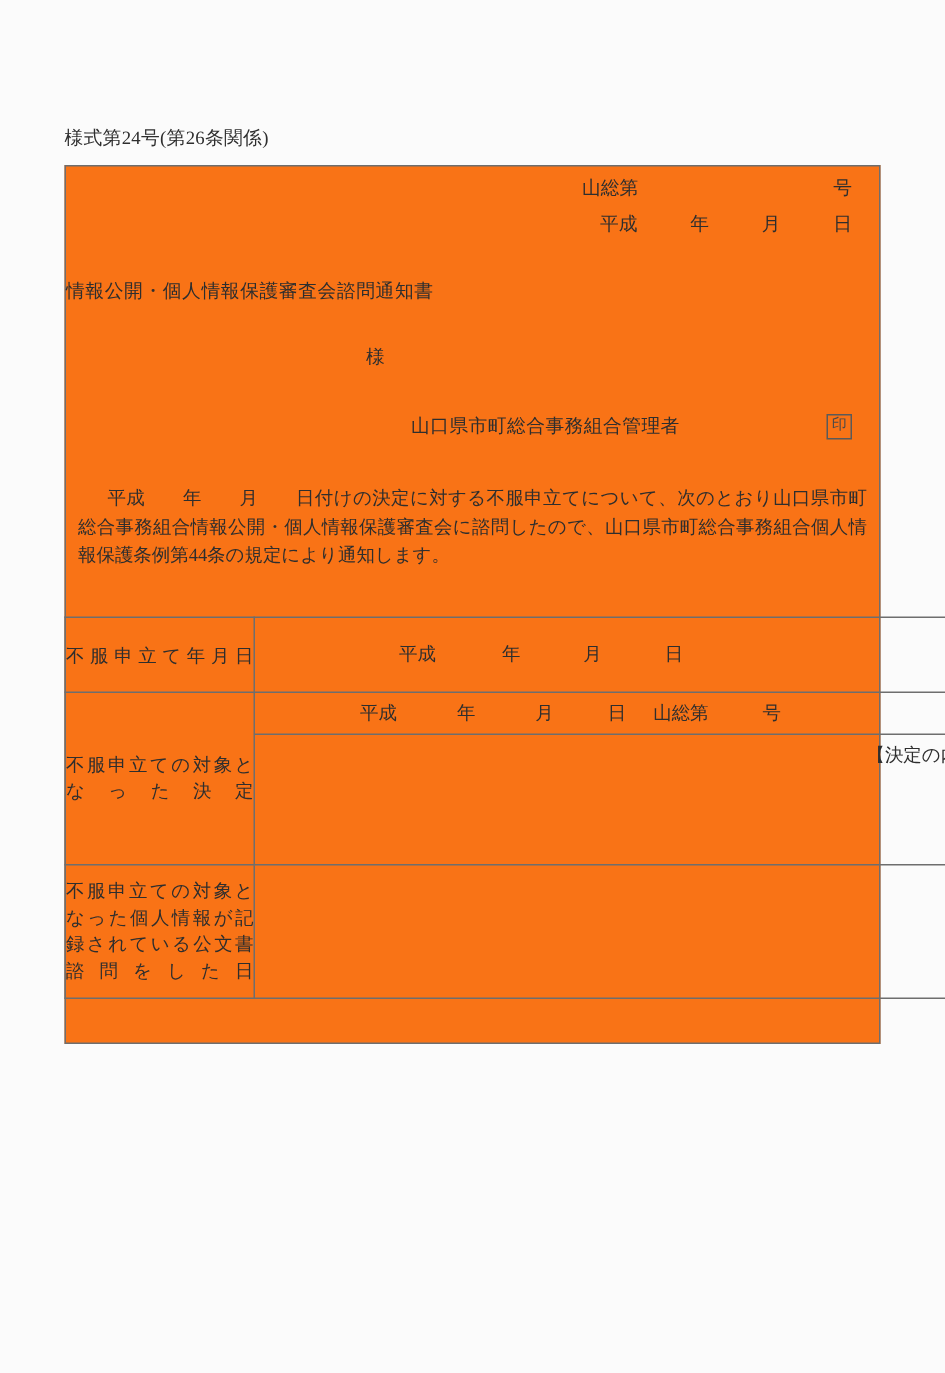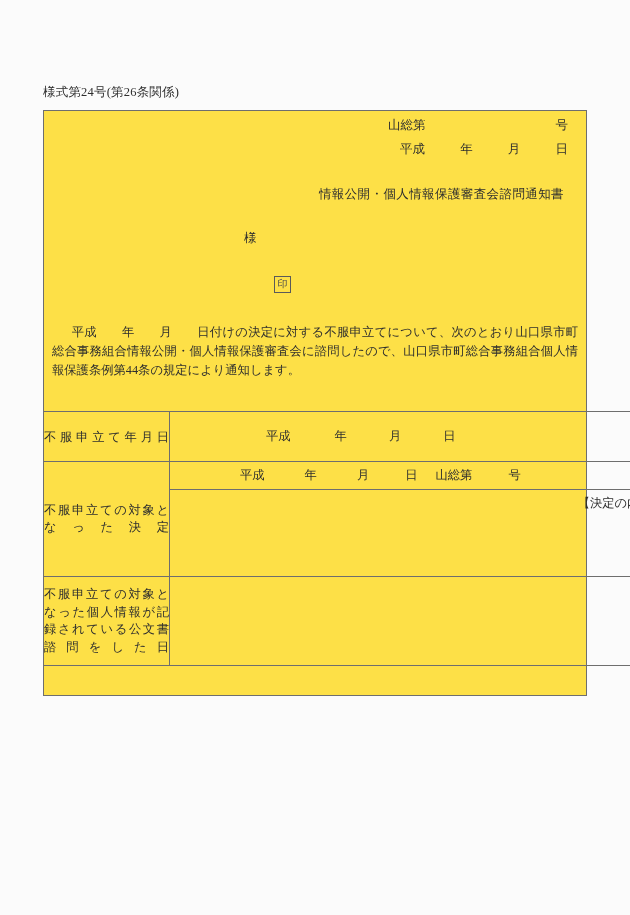--- a/index.html
+++ b/index.html
@@ -38,21 +38,21 @@
 
   
   .frame {
     position: absolute;
     left: 43px;
     top: 110px;
     width: 544px;
     height: 586px;
     border: 1px solid #6e6e6e;
     box-sizing: border-box;
-    background: #fde047;
+    background: #f97316;
   }
 
   
   .head-area {
     position: relative;
     height: 211px;
   }
 
   .doc-number-line {
     position: absolute;
@@ -73,21 +73,21 @@
     display: flex;
     justify-content: space-between;
     white-space: nowrap;
   }
 
   .doc-title {
     position: absolute;
     left: 0;
     right: 0;
     top: 75px;
-    text-align: right;
+    text-align: left;
     font-size: 12.5px;
     letter-spacing: 0.4px;
     padding-right: 22px;
   }
 
   .addressee {
     position: absolute;
     left: 200px;
     top: 119px;
     font-size: 12.5px;
@@ -241,20 +241,21 @@
         <span>年</span>
         <span>月</span>
         <span>日</span>
       </div>
 
       <div class="doc-title">情報公開・個人情報保護審査会諮問通知書</div>
 
       <div class="addressee">様</div>
 
       <div class="issuer-row">
+        <span class="issuer-name">山口県市町総合事務組合管理者</span>
         <span class="seal-box">印</span>
       </div>
     </div>
 
     <div class="body-text">平成　　年　　月　　日付けの決定に対する不服申立てについて、次のとおり山口県市町総合事務組合情報公開・個人情報保護審査会に諮問したので、山口県市町総合事務組合個人情報保護条例第44条の規定により通知します。</div>
 
     <table class="form-table">
       <colgroup>
         <col class="col-label">
         <col>

